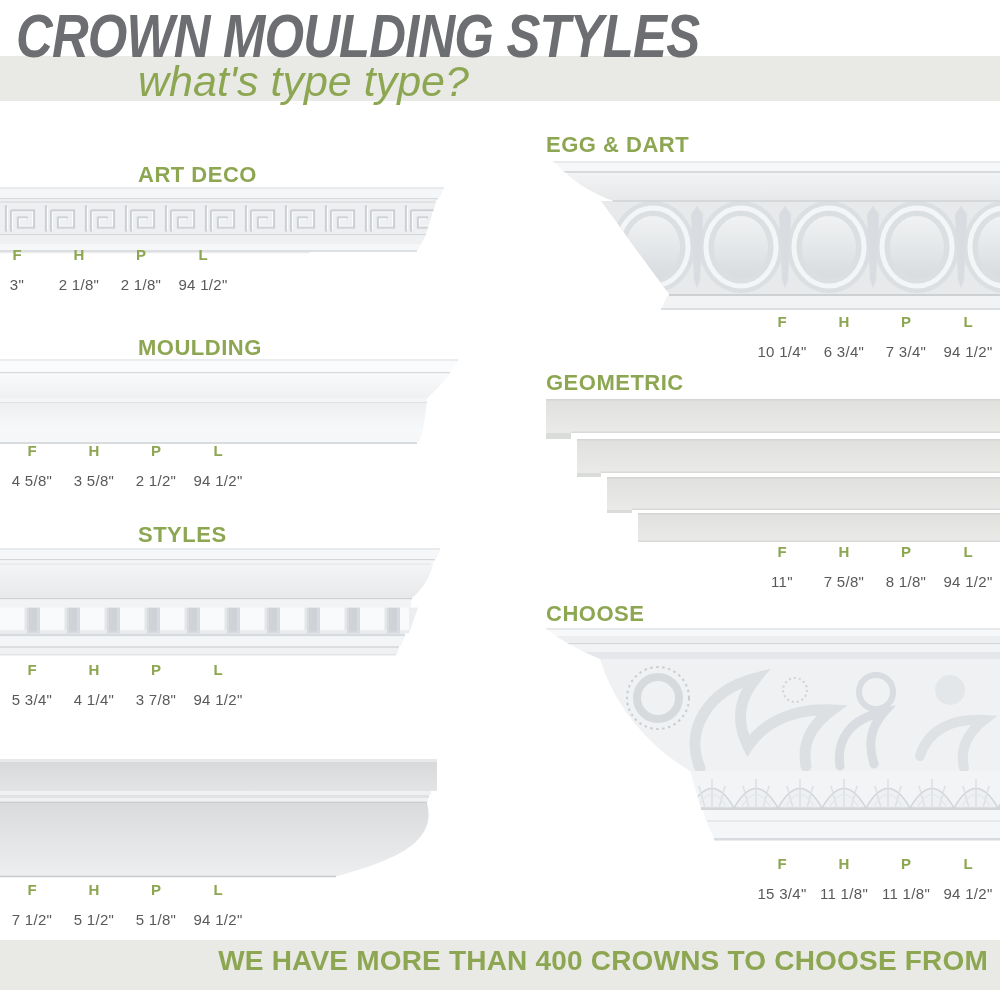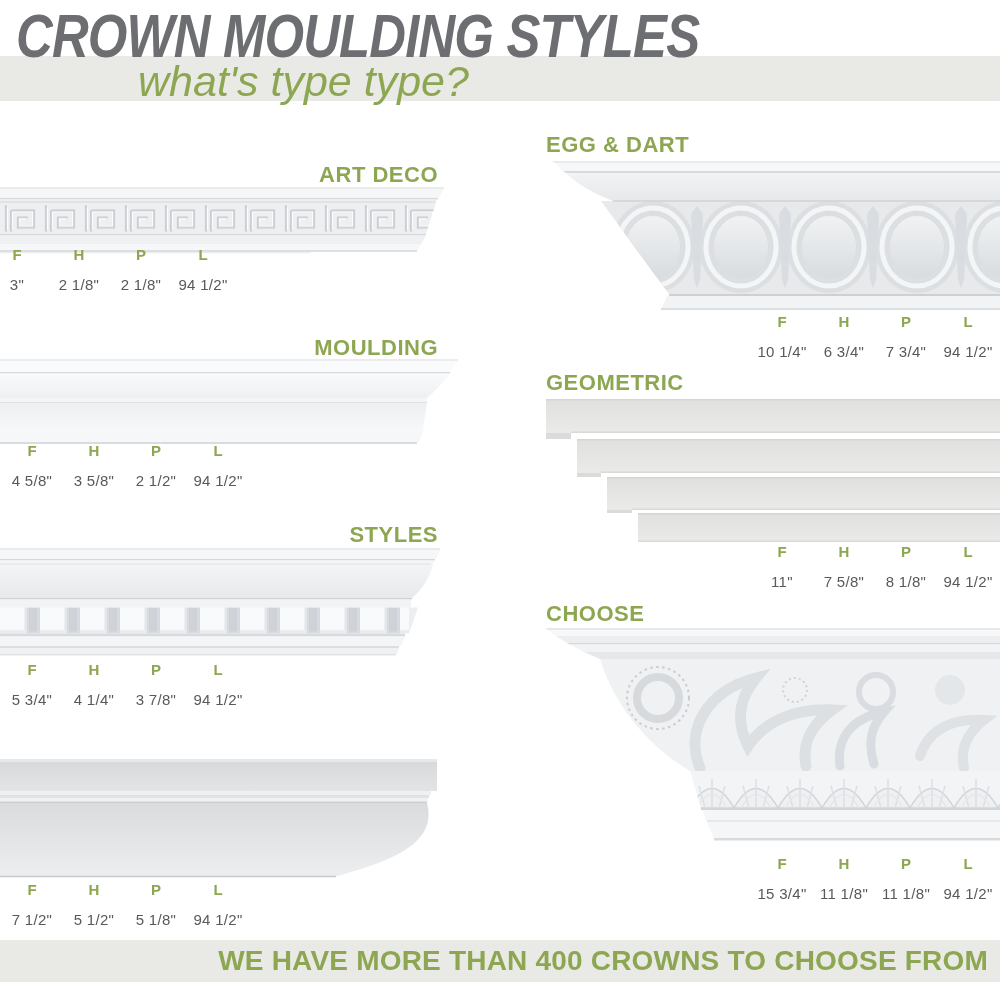--- a/index.html
+++ b/index.html
@@ -6,27 +6,27 @@
   #canvas{position:relative;width:1000px;height:1000px;background:#fff;overflow:hidden;
           font-family:"Liberation Sans",sans-serif;}
   .band{position:absolute;left:0;top:56px;width:1000px;height:45px;background:var(--band);}
   .main-title{position:absolute;left:16px;top:0;font-size:62px;font-weight:bold;font-style:italic;
           color:var(--title-gray);transform:scaleX(.82);transform-origin:left top;
           letter-spacing:-1px;white-space:nowrap;z-index:2;}
   .subtitle{position:absolute;left:138px;top:57px;font-size:43px;font-style:italic;
           color:var(--green);white-space:nowrap;z-index:3;}
   .sec-title{position:absolute;font-weight:bold;font-size:22px;color:var(--green);
           letter-spacing:.5px;white-space:nowrap;}
-  .right-al{width:300px;text-align:right;}
+  .right-al{width:300px;}
   .m{position:absolute;}
   .meas{position:absolute;display:grid;grid-template-columns:repeat(4,62px);row-gap:13px;}
   .meas span{display:block;text-align:center;white-space:nowrap;}
   .lbl{font-weight:bold;font-size:15px;color:var(--green);}
   .val{font-size:15px;color:var(--value-gray);letter-spacing:.3px;}
-  .footer-band{position:absolute;left:0;top:940px;width:1000px;height:42px;background:var(--band);}
+  .footer-band{position:absolute;left:0;top:940px;width:1000px;height:50px;background:var(--band);}
   .footer-text{line-height:42px;text-align:right;padding-right:12px;font-size:28px;
           font-weight:bold;color:var(--green);letter-spacing:.2px;}
 </style>
 </head>
 <body>
 
 <div id="canvas">
 
   <div class="band"></div>
   <div class="main-title">CROWN MOULDING STYLES</div>

